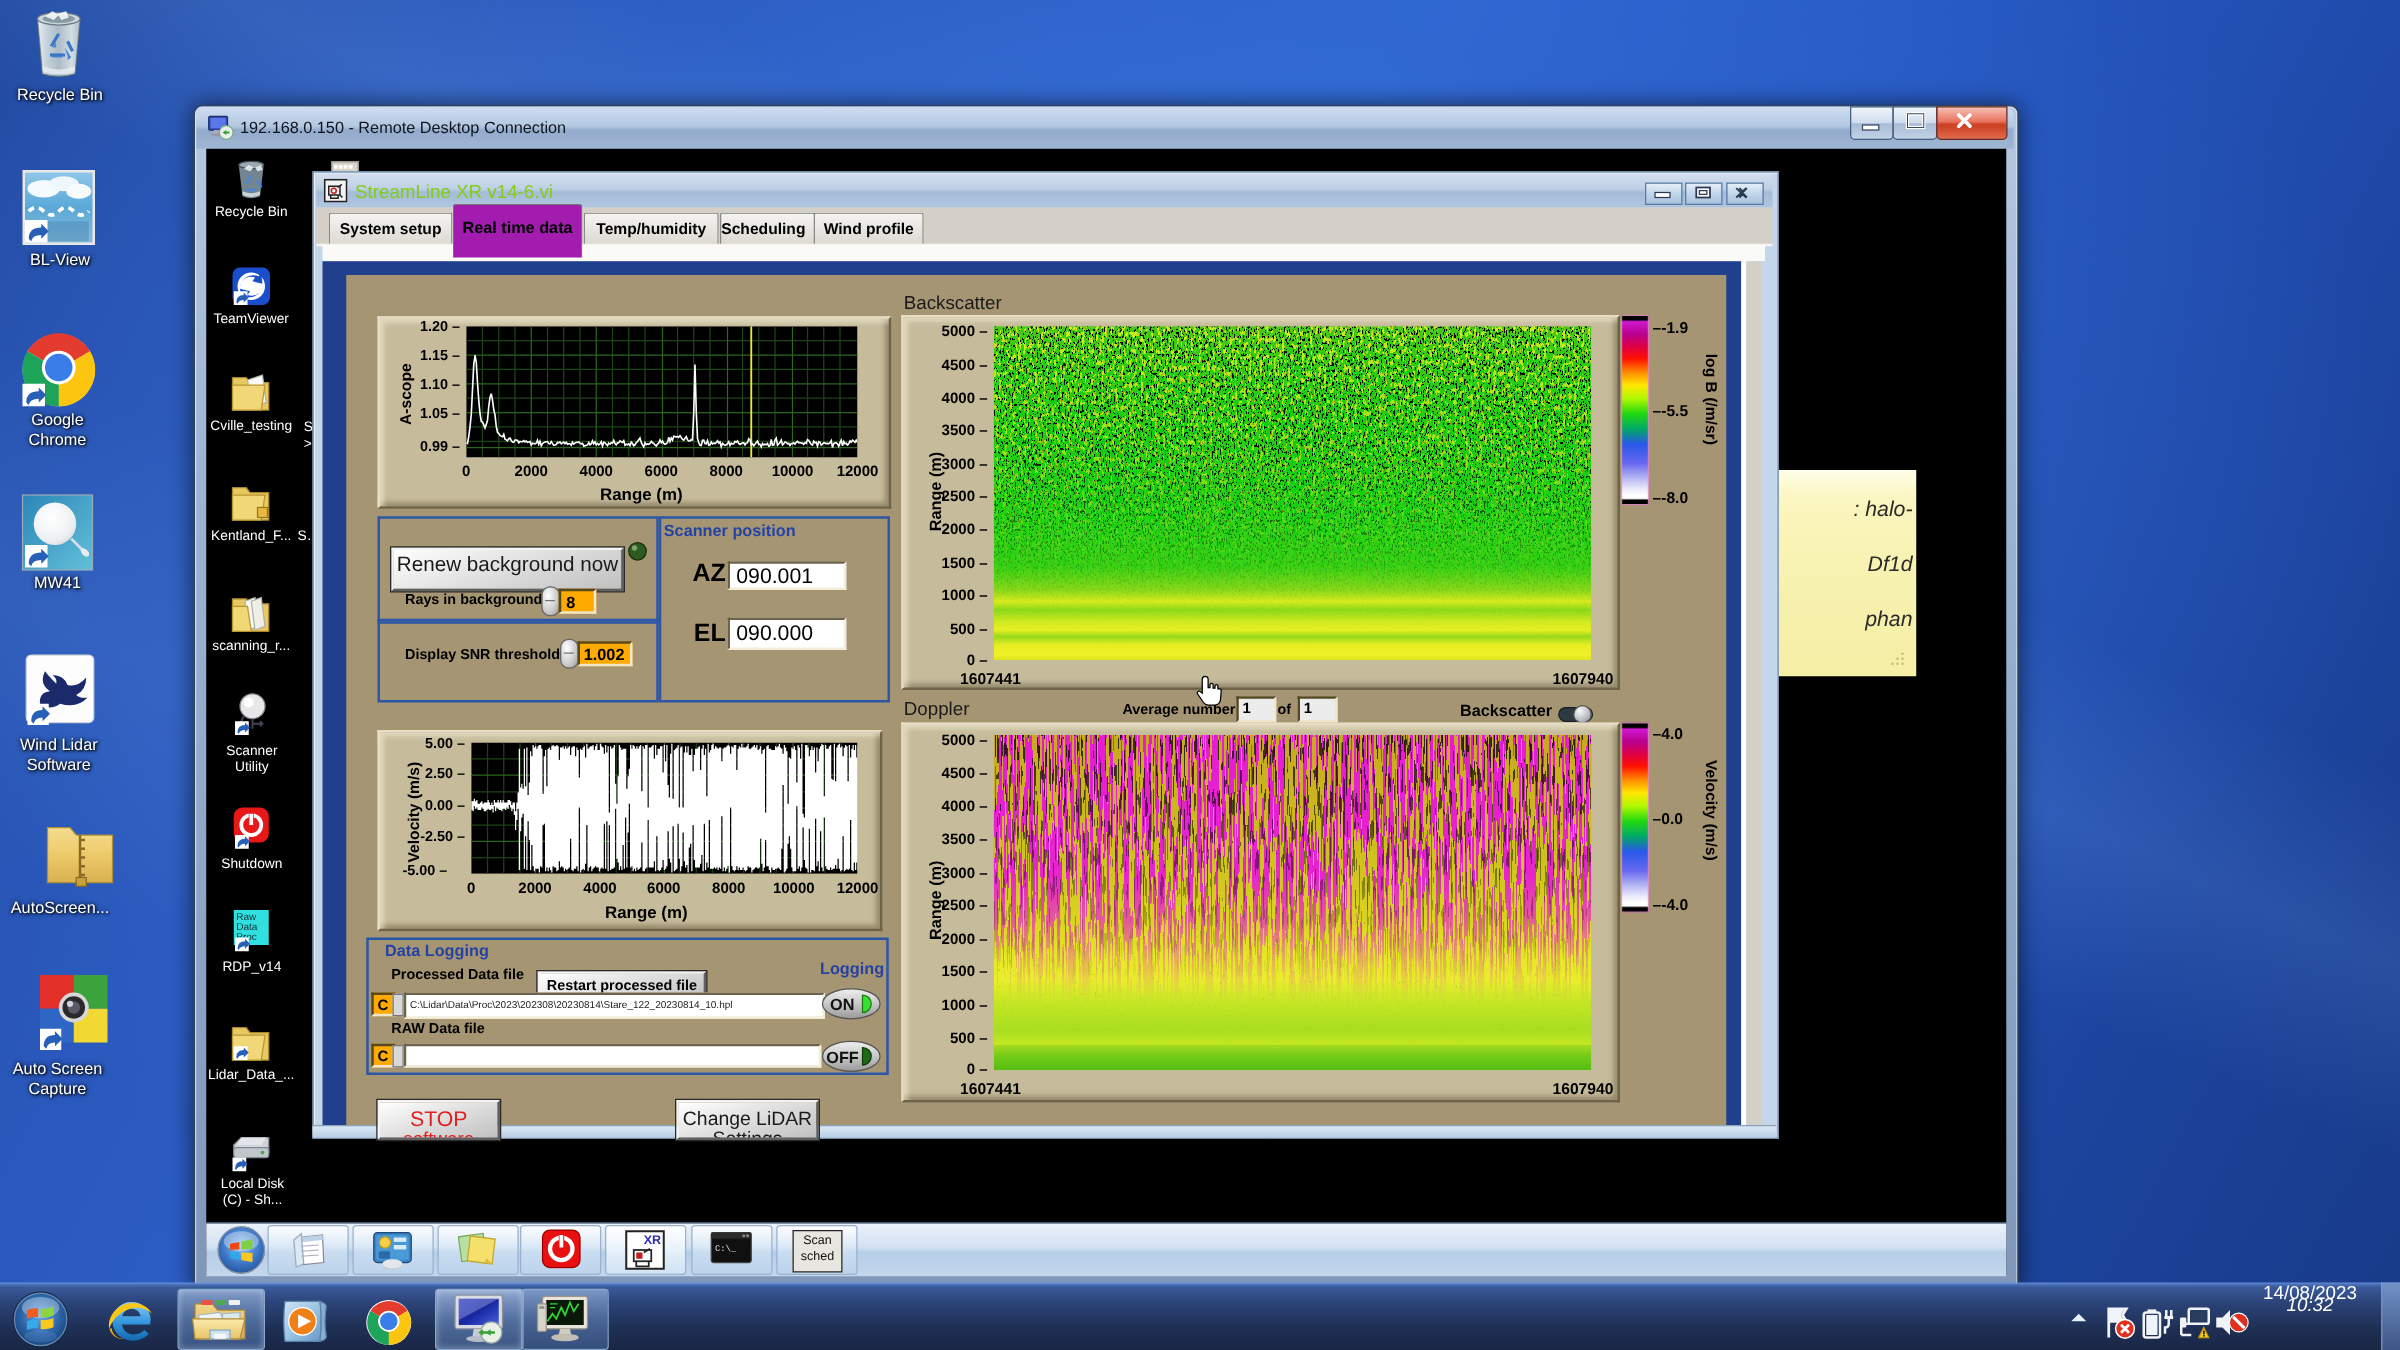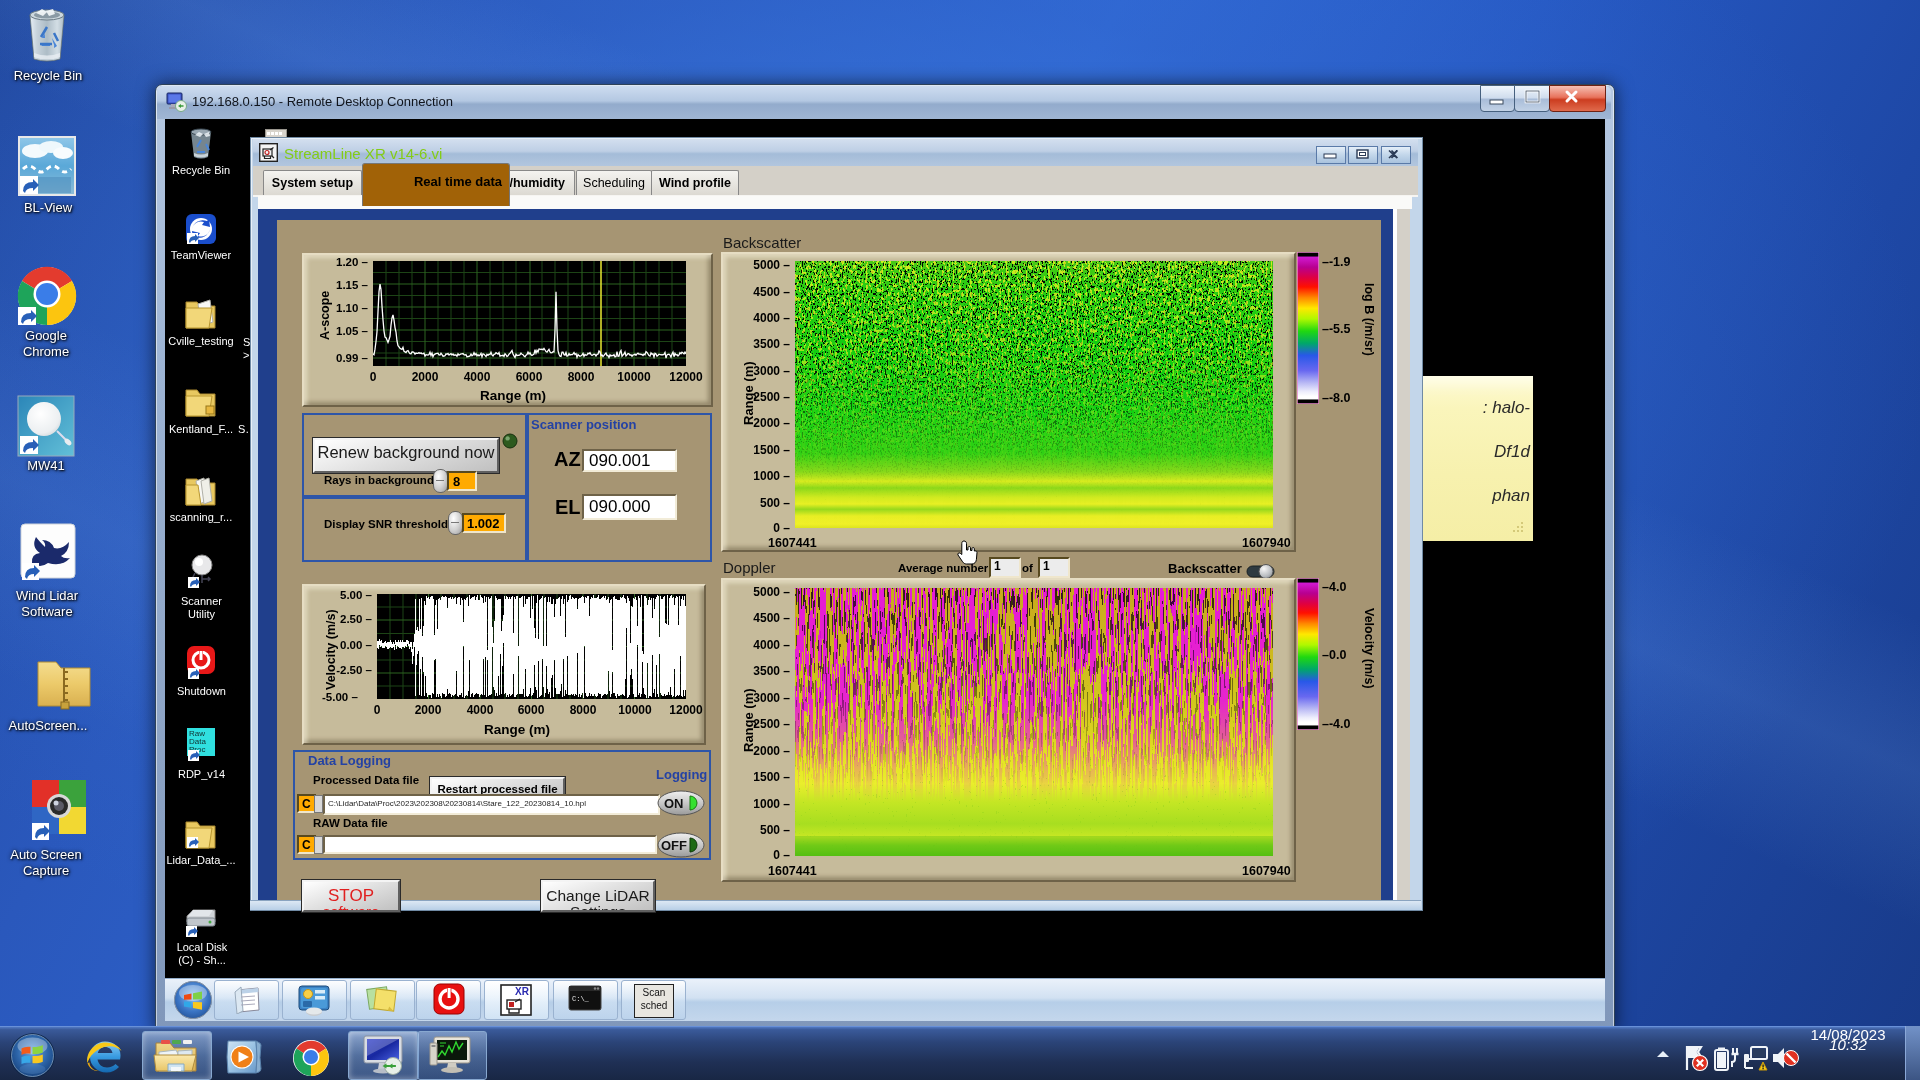--- a/index.html
+++ b/index.html
@@ -357,24 +357,24 @@
 <svg class="abs" style="left:1316px;top:146px" width="95" height="17" viewBox="0 0 95 17">
  <rect x="8" y="8" width="12" height="4" fill="#fff" stroke="#2a3a55" stroke-width="1"></rect>
  <rect x="41" y="4" width="11" height="8" fill="#fff" stroke="#2a3a55" stroke-width="1.4"></rect>
     <rect x="43.5" y="6.5" width="6" height="3" fill="#fff" stroke="#2a3a55"></rect>
  <path d="M73 4.5 L81 12 M81 4.5 L73 12 M75.5 4.5 l3 3 3 -3 M75.5 12 l3 -3 3 3" stroke="#2a3a55" stroke-width="1.6" fill="none"></path>
 </svg>
 
 <div class="abs" style="left:253px;top:166px;width:1165px;height:30px;background:#d4d0c8;"></div>
 <div class="abs" style="left:263px;top:170px;width:97px;height:25px;background:linear-gradient(180deg,#f4f3f0,#d6d3cb);border:1px solid #888;border-bottom:none;border-radius:2px 2px 0 0;font-weight:bold;font-size:12.5px;text-align:center;padding-top:5px;">System setup</div>
 <div class="abs" style="left:467px;top:170px;width:106px;height:25px;background:linear-gradient(180deg,#f4f3f0,#d6d3cb);border:1px solid #888;border-bottom:none;border-radius:2px 2px 0 0;font-weight:bold;font-size:12.5px;text-align:center;padding-top:5px;">Temp/humidity</div>
-<div class="abs" style="left:576px;top:170px;width:74px;height:25px;background:linear-gradient(180deg,#f4f3f0,#d6d3cb);border:1px solid #888;border-bottom:none;border-radius:2px 2px 0 0;font-weight:normal;font-size:12.5px;text-align:center;padding-top:5px;">Scheduling</div>
+<div class="abs" style="left:576px;top:170px;width:74px;height:25px;background:linear-gradient(180deg,#f4f3f0,#d6d3cb);border:1px solid #888;border-bottom:none;border-radius:2px 2px 0 0;font-weight:bold;font-size:12.5px;padding-top:5px;">Scheduling</div>
 <div class="abs" style="left:651px;top:170px;width:86px;height:25px;background:linear-gradient(180deg,#f4f3f0,#d6d3cb);border:1px solid #888;border-bottom:none;border-radius:2px 2px 0 0;font-weight:bold;font-size:12.5px;text-align:center;padding-top:5px;">Wind profile</div>
 <div class="abs" style="left:253px;top:195px;width:1165px;height:2px;background:#f6f5f2;"></div>
-<div class="abs" style="left:362px;top:163px;width:102px;height:32px;background:#a16207;border:1px solid #777;border-bottom:none;border-radius:3px 3px 0 0;font-weight:bold;font-size:13px;text-align:center;padding-top:10px;z-index:3;padding-left:44px;">Real time data</div>
+<div class="abs" style="left:362px;top:163px;width:102px;height:32px;background:#a21caf;border:1px solid #777;border-bottom:none;border-radius:3px 3px 0 0;font-weight:bold;font-size:13px;text-align:center;padding-top:10px;z-index:3;">Real time data</div>
 
 <div class="abs" style="left:258px;top:196px;width:1154px;height:13px;background:#fafaf8;"></div>
 <div class="abs" style="left:258px;top:209px;width:1135px;height:691px;background:#203f8c;"></div>
 <div class="abs" style="left:277px;top:220px;width:1104px;height:680px;background:#a69573;"></div>
 <div class="abs" style="left:1393px;top:209px;width:4px;height:691px;background:#fff;"></div>
 <div class="abs" style="left:1397px;top:209px;width:13px;height:691px;background:#d4d0c8;"></div>
 <div class="abs" style="left:1410px;top:209px;width:11px;height:691px;background:#c3d6ea;"></div>
 <div class="abs" style="left:250px;top:900px;width:1171px;height:9px;background:linear-gradient(180deg,#dce8f4,#b8cfe6);border-top:1px solid #8aa4c0;"></div>
 
 <div class="chartbox" style="left:302px;top:253px;width:407px;height:150px;"></div>

